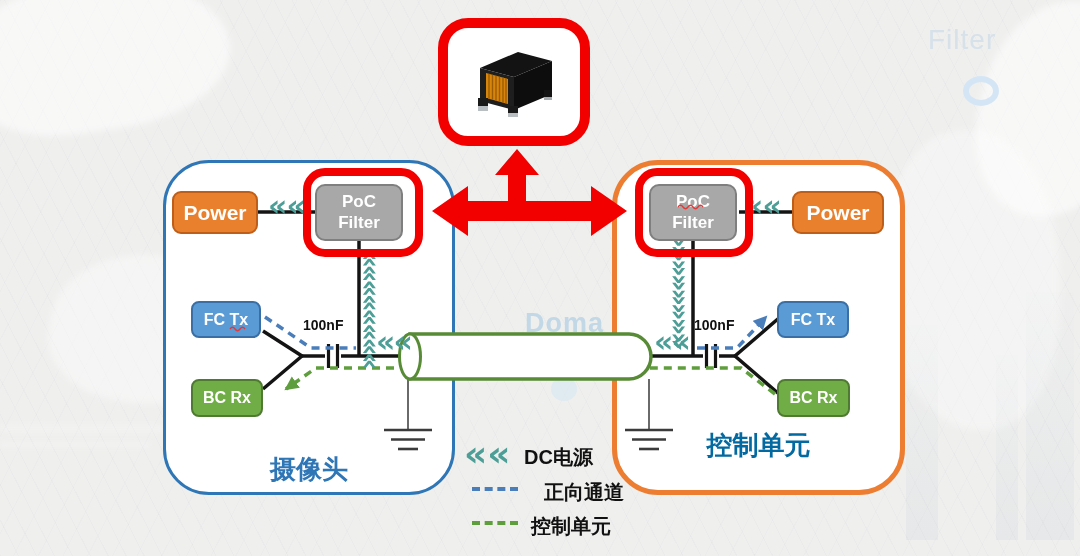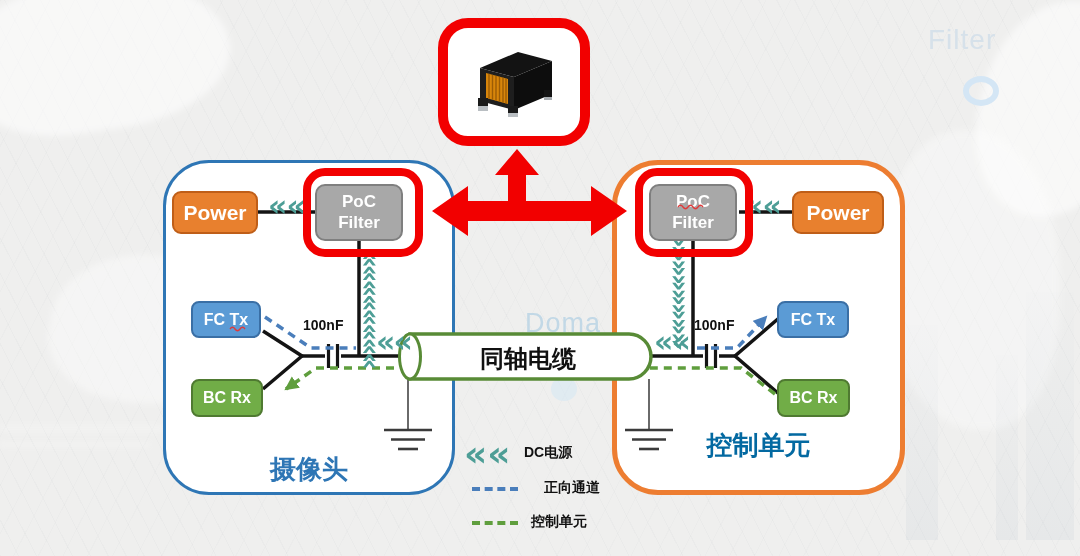--- a/index.html
+++ b/index.html
@@ -6,32 +6,32 @@
   body{width:1080px;height:556px;font-family:"Liberation Sans","DejaVu Sans",sans-serif;}
   #stage{position:relative;width:1080px;height:556px;overflow:hidden;
          background:#efefee;}
   #stage::before{content:"";position:absolute;inset:0;
     background:
       repeating-linear-gradient(63deg, rgba(130,140,150,0.045) 0 1px, transparent 1px 16px),
       repeating-linear-gradient(117deg, rgba(130,140,150,0.03) 0 1px, transparent 1px 22px);}
   .blob{position:absolute;background:rgba(255,255,255,0.55);filter:blur(3px);}
   .skybar{position:absolute;background:linear-gradient(to top, rgba(190,200,210,0.18), rgba(190,200,210,0.02));}
   .wm{position:absolute;color:#d6e1ea;letter-spacing:1px;}
-  .wm-doma{color:#c2d8e6;font-weight:400;}
+  .wm-doma{color:#c2d8e6;font-weight:700;}
   .container-box{position:absolute;background:#fff;box-sizing:border-box;border-radius:46px;}
   .unit-box{position:absolute;box-sizing:border-box;display:flex;flex-direction:column;
             align-items:center;justify-content:center;color:#fff;font-weight:bold;text-align:center;}
   .highlight{position:absolute;box-sizing:border-box;border:8px solid #f20000;border-radius:22px;background:transparent;}
   svg.layer{position:absolute;left:0;top:0;pointer-events:none;}
   .chev{font-family:"DejaVu Sans","Liberation Sans",sans-serif;font-weight:bold;fill:#4d9e96;}
   .lbl{position:absolute;font-weight:bold;}
   .unit-title{position:absolute;font-size:26px;font-weight:bold;text-align:center;}
   .cap-lbl{position:absolute;font-size:14px;font-weight:bold;color:#111;}
   .legend-dash{position:absolute;width:46px;height:0;border-top:4px dashed;}
-  .legend-text{position:absolute;font-size:14px;font-weight:bold;color:#111;}
+  .legend-text{position:absolute;font-size:20px;font-weight:bold;color:#111;}
   .legend-chev{position:absolute;font-size:36px;font-weight:bold;color:#4d9e96;line-height:20px;
                font-family:"DejaVu Sans","Liberation Sans",sans-serif;}
   #component-box{position:absolute;left:438px;top:18px;width:152px;height:128px;box-sizing:border-box;
                  border:10px solid #f20000;border-radius:30px;background:#fff;
                  display:flex;align-items:center;justify-content:center;}
 </style>
 </head>
 <body>
 
 <div id="stage">
@@ -112,21 +112,20 @@
     </g>
 
     <text class="chev" x="268" y="216" font-size="30" letter-spacing="-1">««</text>
     <text class="chev" x="744" y="216" font-size="30" letter-spacing="-1">««</text>
     <text class="chev" x="376" y="352" font-size="30" letter-spacing="-2">««</text>
     <text class="chev" x="654" y="352" font-size="30" letter-spacing="-2">««</text>
     <text class="chev" transform="translate(361,250) rotate(90)" font-size="28" letter-spacing="-3.5">««««««««</text>
     <text class="chev" transform="translate(687,350) rotate(-90)" font-size="28" letter-spacing="-3.5">««««««««</text>
   </svg>
 
-  <div class="lbl" style="left:432px;top:343px;width:192px;text-align:center;font-size:24px;color:#111;">同轴电缆</div>
 
   <div class="unit-box" style="left:172px;top:191px;width:86px;height:43px;background:#e8802e;border:2.5px solid #bf5e18;border-radius:9px;font-size:21px;">
     <span>Power</span>
   </div>
   <div class="unit-box" style="left:315px;top:184px;width:88px;height:57px;background:#a8a8a8;border:2.5px solid #7f7f7f;border-radius:10px;font-size:17px;line-height:1.2;">
     <span>PoC</span>
     <span>Filter</span>
   </div>
   <div class="unit-box" style="left:191px;top:301px;width:70px;height:37px;background:#5b9bd5;border:2.5px solid #3a6fa5;border-radius:8px;font-size:16px;">
     <span>FC Tx</span>

